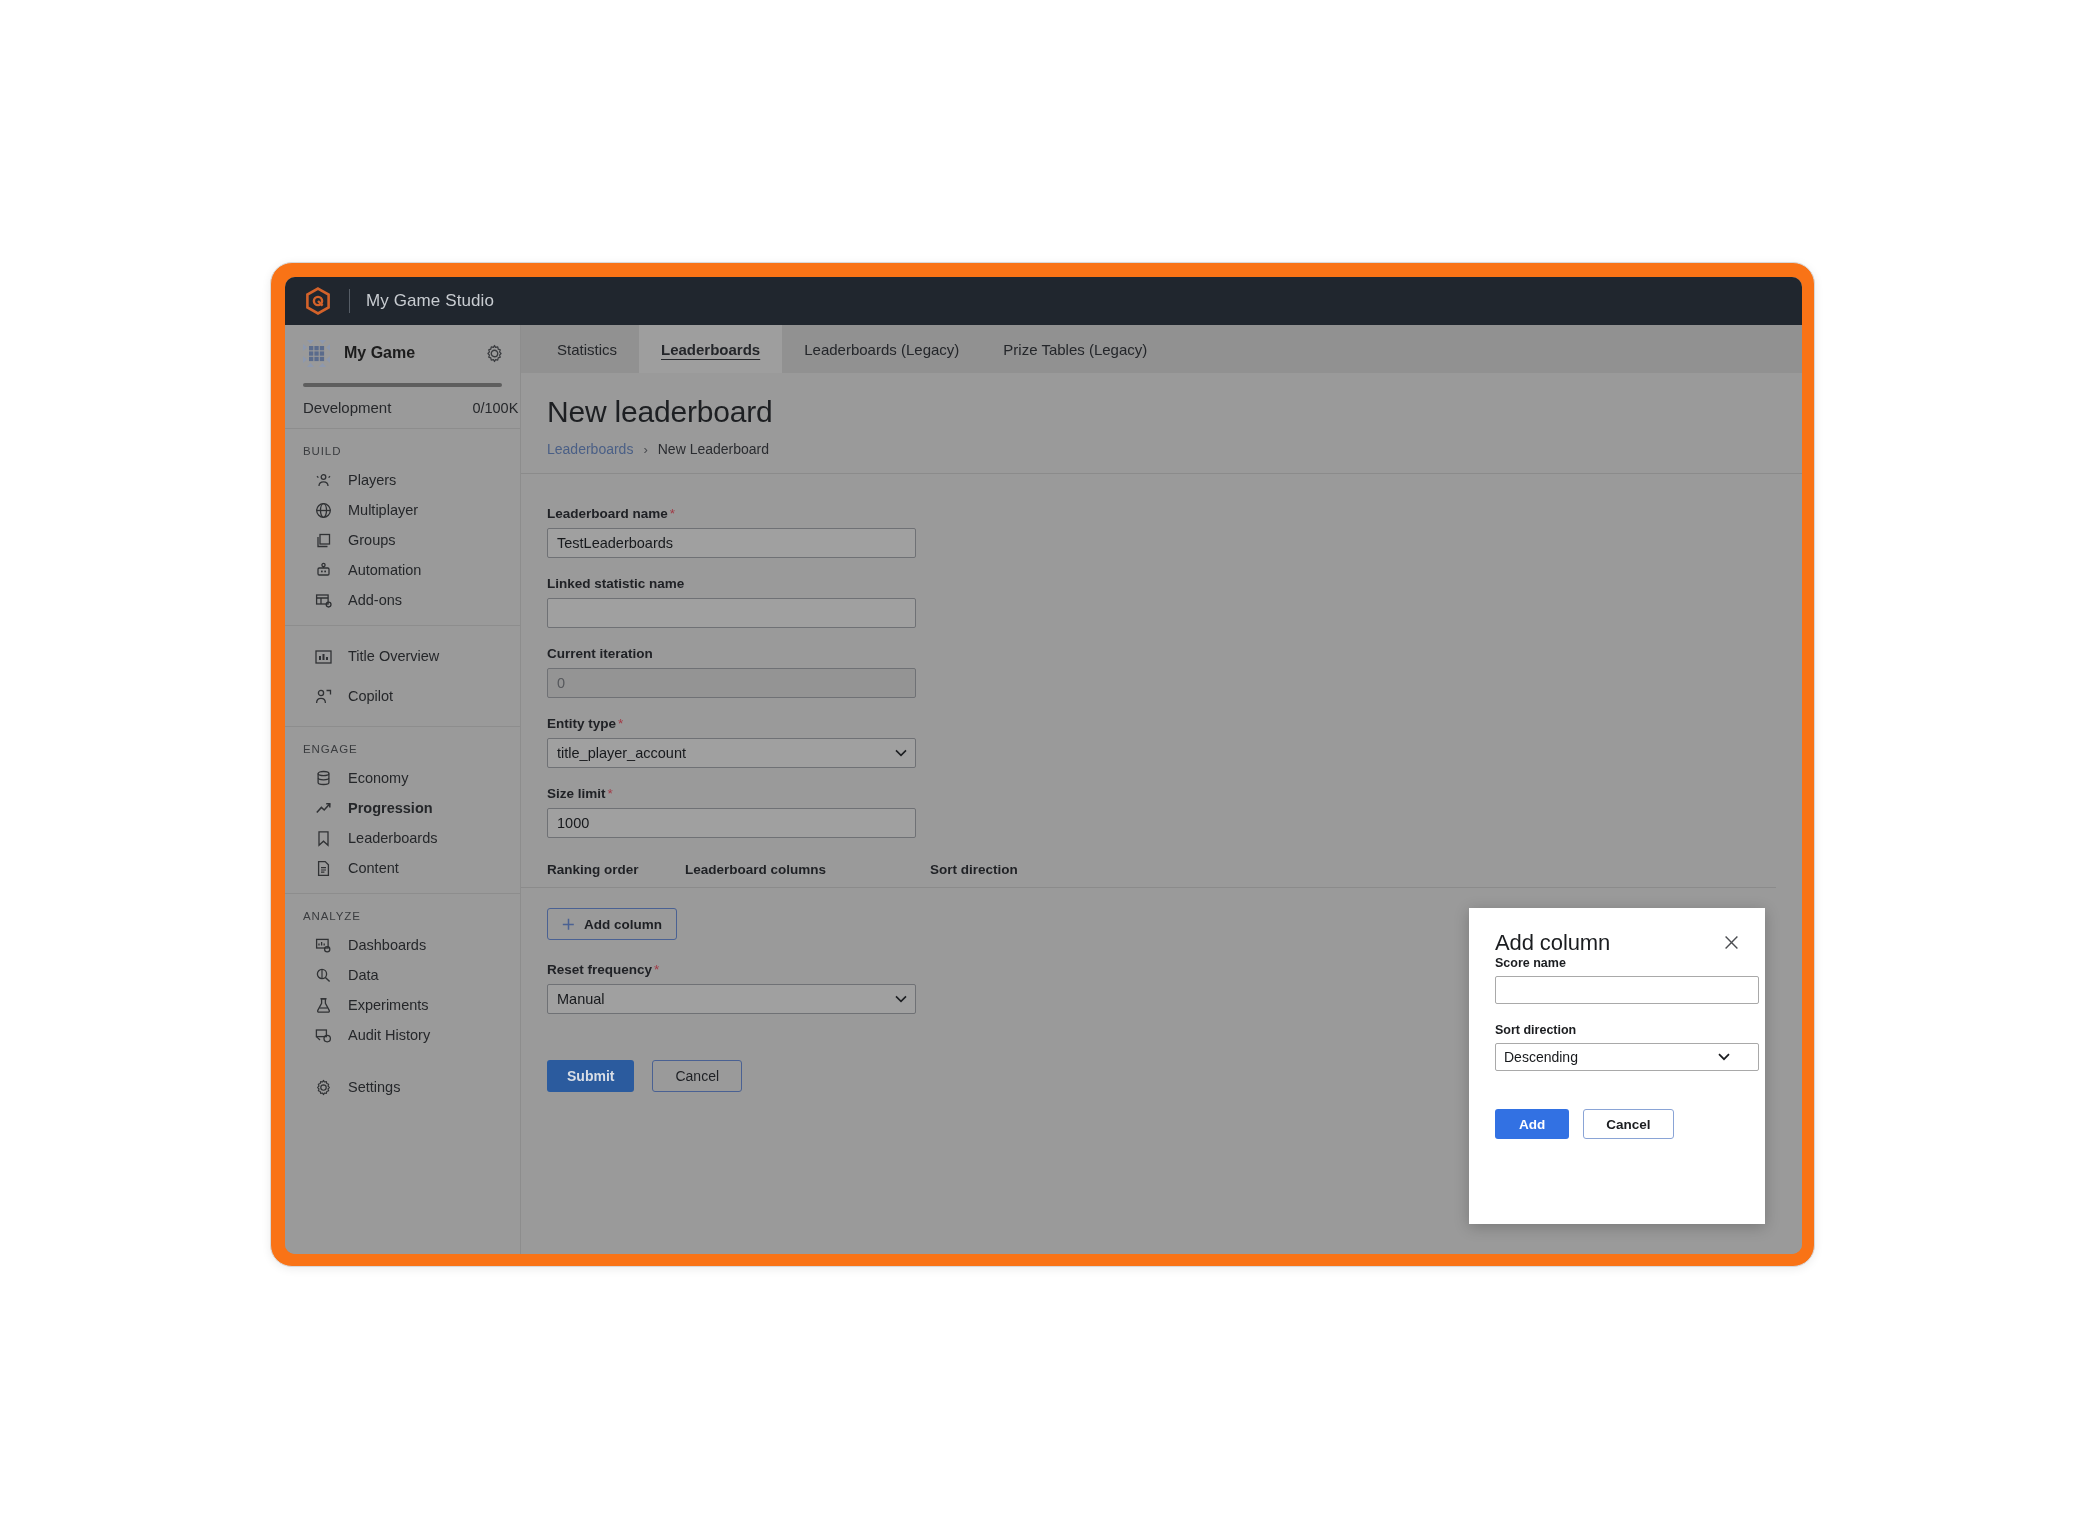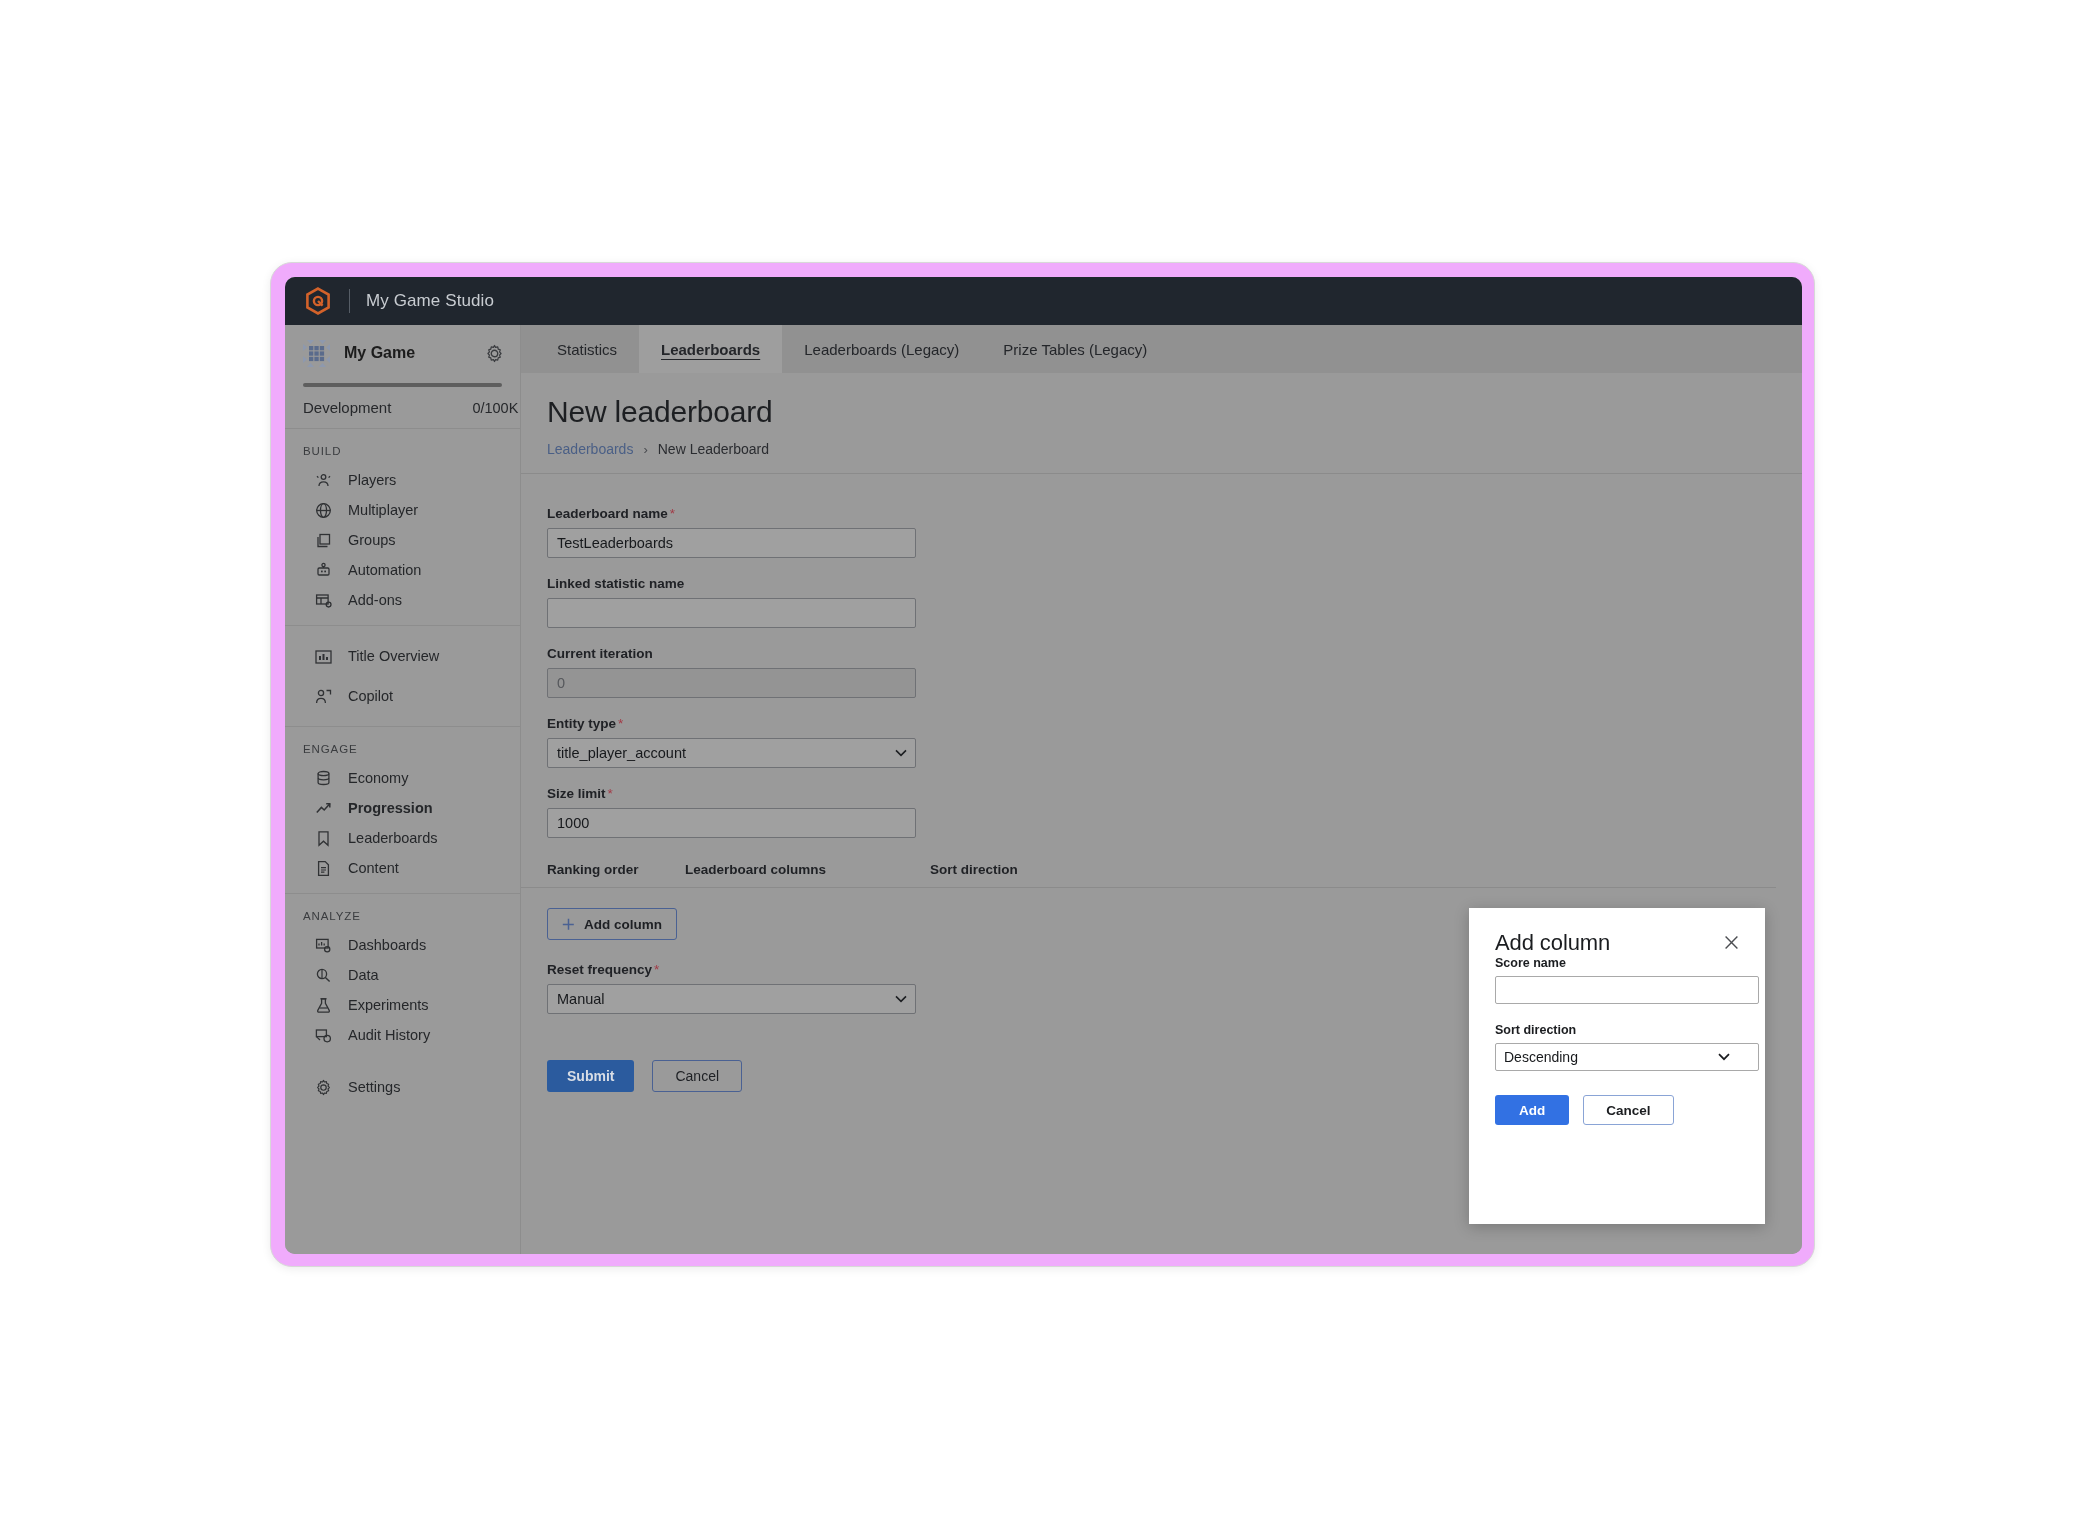--- a/index.html
+++ b/index.html
@@ -8,21 +8,21 @@
     background: #ffffff;
     font-family: "Liberation Sans", sans-serif;
     overflow: hidden;
   }
 
   
   #window-frame {
     position: absolute;
     left: 270px; top: 262px;
     width: 1545px; height: 1005px;
-    background: #f0abfc;
+    background: #f97316;
     border: 1px solid #d8d8d8;
     border-radius: 22px;
     box-shadow: 0 2px 10px rgba(0,0,0,.08);
   }
   #window-inner {
     position: absolute;
     left: 14px; top: 14px;
     width: 1517px; height: 977px;
     border-radius: 10px;
     overflow: hidden;
@@ -215,21 +215,21 @@
   #m-sort-fld { margin-top: 19px; }
   .minp {
     width: 264px; height: 28px;
     background: #ffffff; border: 1px solid #a9a9a9;
     border-radius: 2px; color: #17191c; font-size: 14px;
     padding: 0 8px; font-family: "Liberation Sans", sans-serif;
   }
   select.minp { -webkit-appearance: none; appearance: none; padding-right: 24px; cursor: pointer; }
   .mselwrap { position: relative; width: 244px; }
   .mselwrap .chev { position: absolute; right: 9px; top: 10px; width: 12px; height: 8px; pointer-events: none; }
-  #modal-actions { margin-top: 24px; display: flex; gap: 14px; }
+  #modal-actions { margin-top: 38px; display: flex; gap: 14px; }
   #modal-add {
     height: 30px; padding: 0 24px;
     background: #3271e3; border: none; border-radius: 3px;
     color: #ffffff; font-size: 13.5px; font-weight: bold;
     cursor: pointer; font-family: "Liberation Sans", sans-serif;
   }
   #modal-cancel {
     height: 30px; padding: 0 22px;
     background: #ffffff; border: 1px solid #8aa4d6; border-radius: 3px;
     color: #1b1d20; font-size: 13.5px; font-weight: bold;

